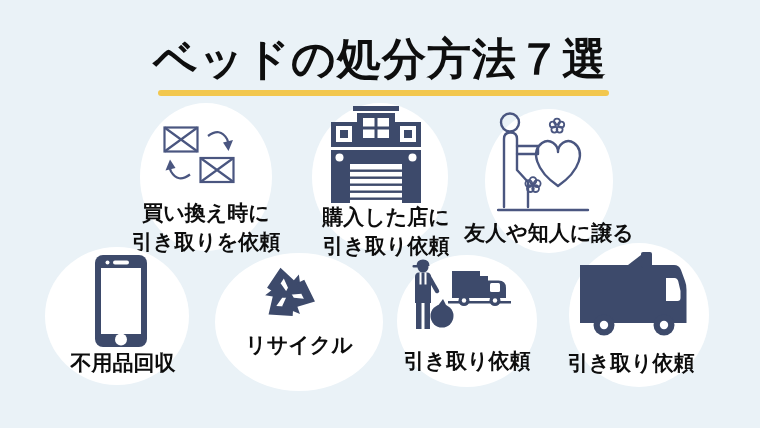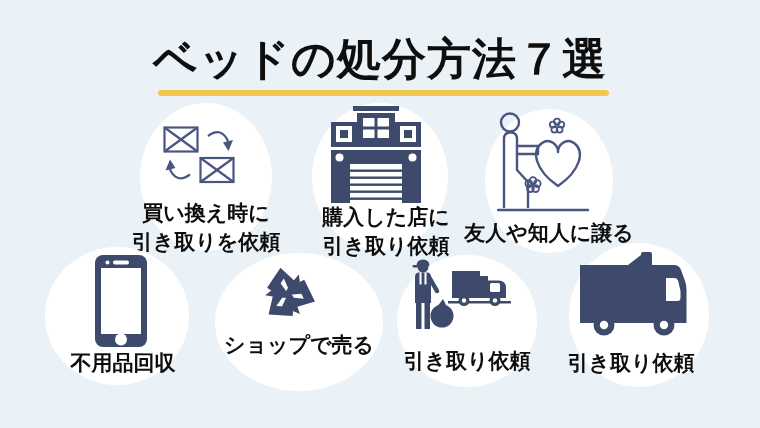--- a/index.html
+++ b/index.html
@@ -146,21 +146,21 @@
 
   <div class="circle c5"></div>
   <svg class="icon i5" width="76" height="72" viewBox="0 0 90 86">
     <g fill="#3d4a6b">
       <path d="M20,38 L36,14 L52,29 L58,22 L61,45 L40,47 L45,38 L40,27 L29,44 Z"></path>
       <path d="M20,38 L36,14 L52,29 L58,22 L61,45 L40,47 L45,38 L40,27 L29,44 Z" transform="rotate(120 45 46)"></path>
       <path d="M20,38 L36,14 L52,29 L58,22 L61,45 L40,47 L45,38 L40,27 L29,44 Z" transform="rotate(240 45 46)"></path>
     </g>
   </svg>
   <div class="label l5">
-    <span>ショップで売る</span>
+    <span>リサイクル</span>
   </div>
 
   <div class="circle c6"></div>
   <svg class="icon i6" width="114" height="86" viewBox="0 0 114 86">
     <g fill="#3d4a6b">
       <rect x="50" y="44" width="63" height="2.5"></rect>
       <rect x="54" y="14" width="28" height="27"></rect>
       <path d="M82,19 L82,41 L108,41 L108,31 Q108,23.5 100.5,23.5 L90,23.5 L90,19 Z"></path>
       <circle cx="66" cy="43.5" r="5.5"></circle>
       <circle cx="97" cy="43.5" r="5.5"></circle>

